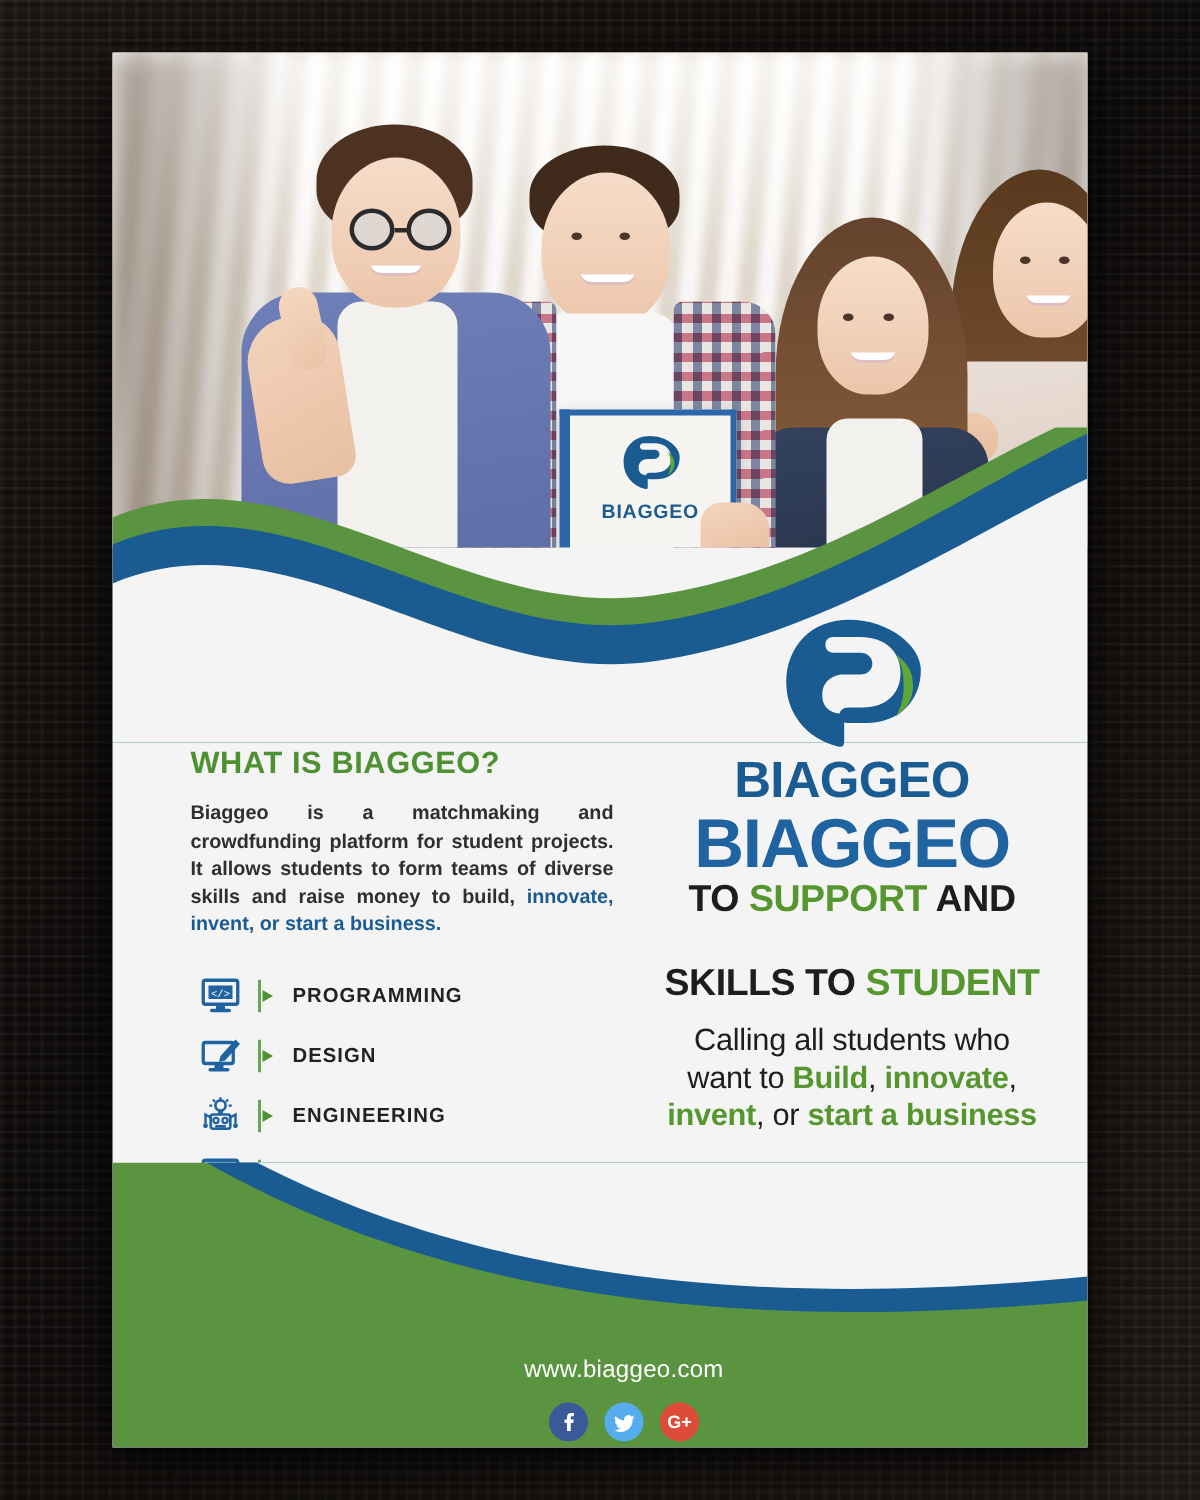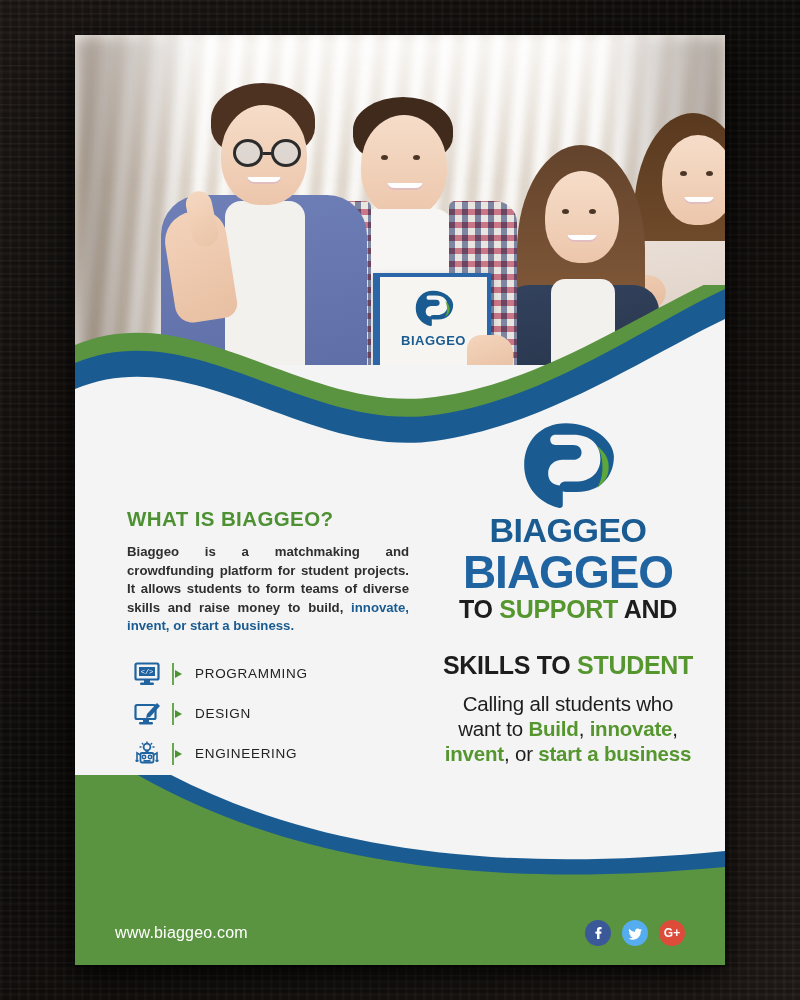--- a/index.html
+++ b/index.html
@@ -207,21 +207,21 @@
     transform: rotate(9deg);
   }
 
   
   #wave-top { position:absolute; left:0; top:250px; width:650px; height:210px; }
   #wave-bottom { position:absolute; left:0; bottom:0; width:650px; height:190px; }
 
   
   #content {
     position: absolute;
-    left: 0; top: 432px;
+    left: 0; top: 422px;
     width: 644px; height: 440px;
   }
 
   
   #left-col { position:absolute; left:52px; top:40px; width:282px; }
   #what-heading {
     font-size: 20.5px; font-weight: 800; color: #4e9133;
     letter-spacing: .4px; margin-bottom: 12px;
   }
   #what-body {
@@ -230,21 +230,21 @@
   }
   #what-body .hl { color: #1a5c92; font-weight: 800; }
 
   #skill-list { margin-top: 18px; }
   .skill-row {
     display: flex; align-items: center; height: 40px;
   }
   .skill-icon { width: 40px; flex: 0 0 40px; display:flex; align-items:center; justify-content:center; }
   .skill-bullet { width: 22px; flex: 0 0 22px; display:flex; align-items:center; justify-content:center; }
   .skill-label {
-    font-size: 13.5px; font-weight: 400; color: #222; letter-spacing: .7px;
+    font-size: 13.5px; font-weight: 700; color: #222; letter-spacing: .7px;
     padding-left: 6px;
   }
 
   
   #right-col {
     position:absolute; left: 352px; top: -48px; width: 282px; text-align:center;
   }
   #brand-logo { margin: 0 auto; display:block; }
   #brand-word {
     font-size: 34px; font-weight: 700; color: #1a5c92; letter-spacing: -0.5px;
@@ -268,23 +268,24 @@
   #calling .g { color: #56962f; font-weight: 800; }
 
   
   #watermark {
     position:absolute; left: 300px; top: 400px; width: 330px; height: 330px;
     opacity: .055; pointer-events:none;
   }
 
   
   #footer {
-    position:absolute; left:0; bottom:0; width:650px; height:60px;
+    position:absolute; left:16px; bottom:0; width:650px; height:60px;
     display:flex; align-items:center; justify-content:space-between;
     padding: 0 40px 4px 40px;
+    flex-direction: column;
   }
   #site-url { color:#ffffff; font-size:16px; font-weight:500; letter-spacing:.2px; }
   #socials { display:flex; gap:11px; align-items:center; }
   .social {
     width:26px; height:26px; border-radius:50%;
     display:flex; align-items:center; justify-content:center;
     color:#fff; font-weight:700; font-size:15px;
   }
 </style>
 </head>

